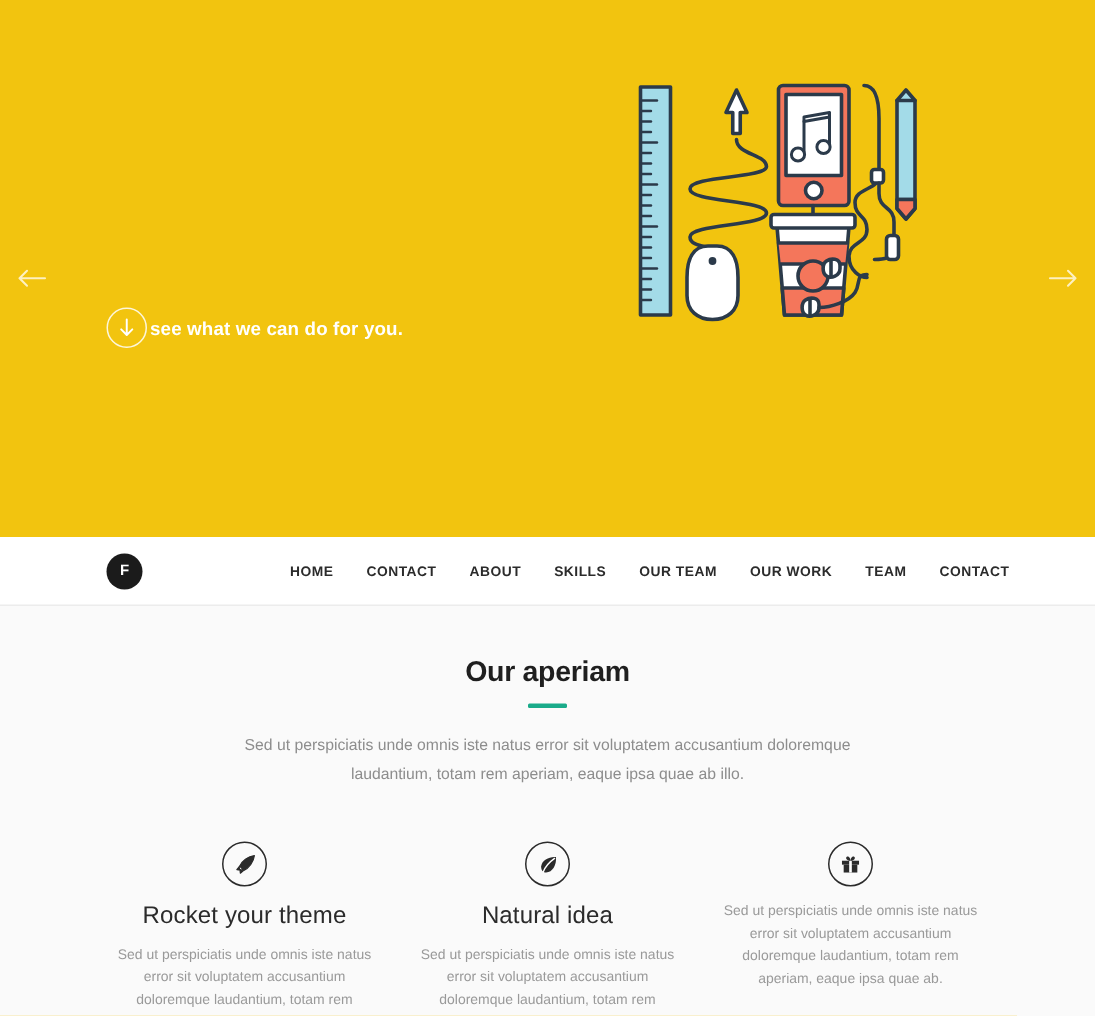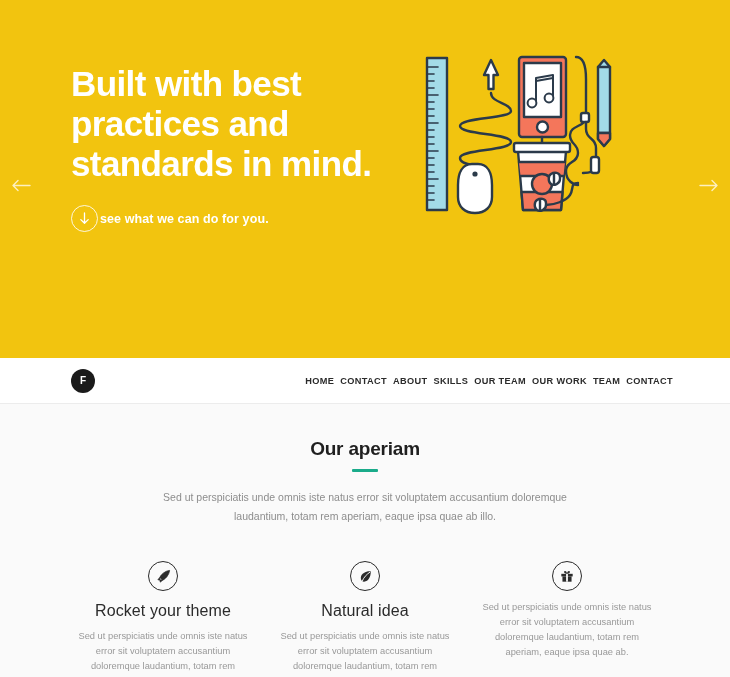--- a/index.html
+++ b/index.html
@@ -99,21 +99,21 @@
     font-weight:bold;
     line-height:1;
     letter-spacing:0;
   }
   .nav-menu {
     position:absolute;
     right:57px; top:50%;
     transform:translateY(-50%);
     display:flex;
     align-items:center;
-    gap:6px;
+    gap:22px;
   }
   .nav-item {
     font-size:9.2px;
     font-weight:bold;
     color:#2b2b2b;
     letter-spacing:0.35px;
     text-decoration:none;
     cursor:pointer;
     white-space:nowrap;
   }
@@ -179,25 +179,20 @@
     color:#999999;
   }
 </style>
 </head>
 <body>
 
 <div class="page">
 
   <section class="hero">
 
-    <div class="hero-text">
-      <h1 class="hero-title">Built with best
-practices and
-standards in mind.</h1>
-    </div>
 
     <div class="hero-sub">
       <span class="circle-arrow">
         <svg width="11" height="13" viewBox="0 0 11 13">
           <path d="M5.5 1 V11 M1.8 7.6 L5.5 11.3 L9.2 7.6" fill="none" stroke="#ffffff" stroke-width="1.3" stroke-linecap="round" stroke-linejoin="round"></path>
         </svg>
       </span>
       <span class="hero-sub-text">see what we can do for you.</span>
     </div>
 

